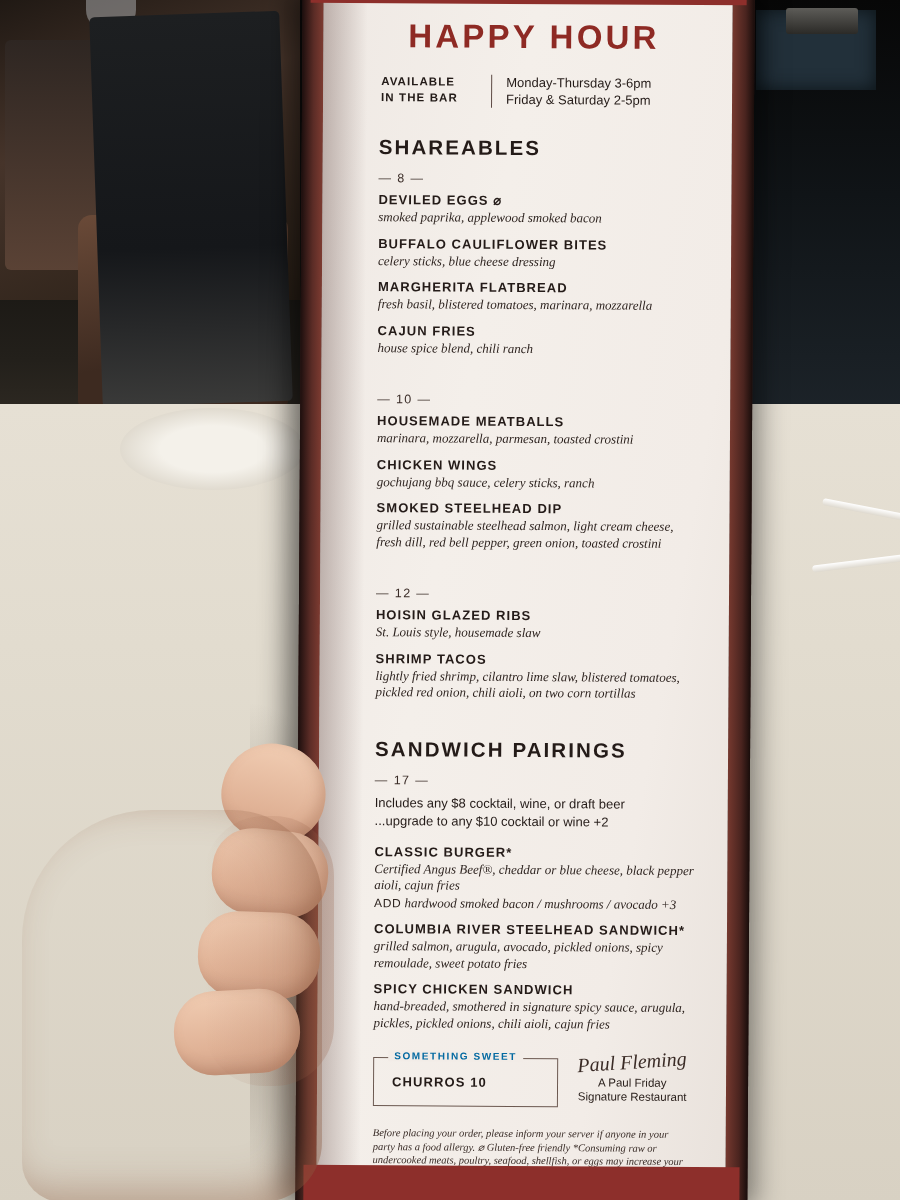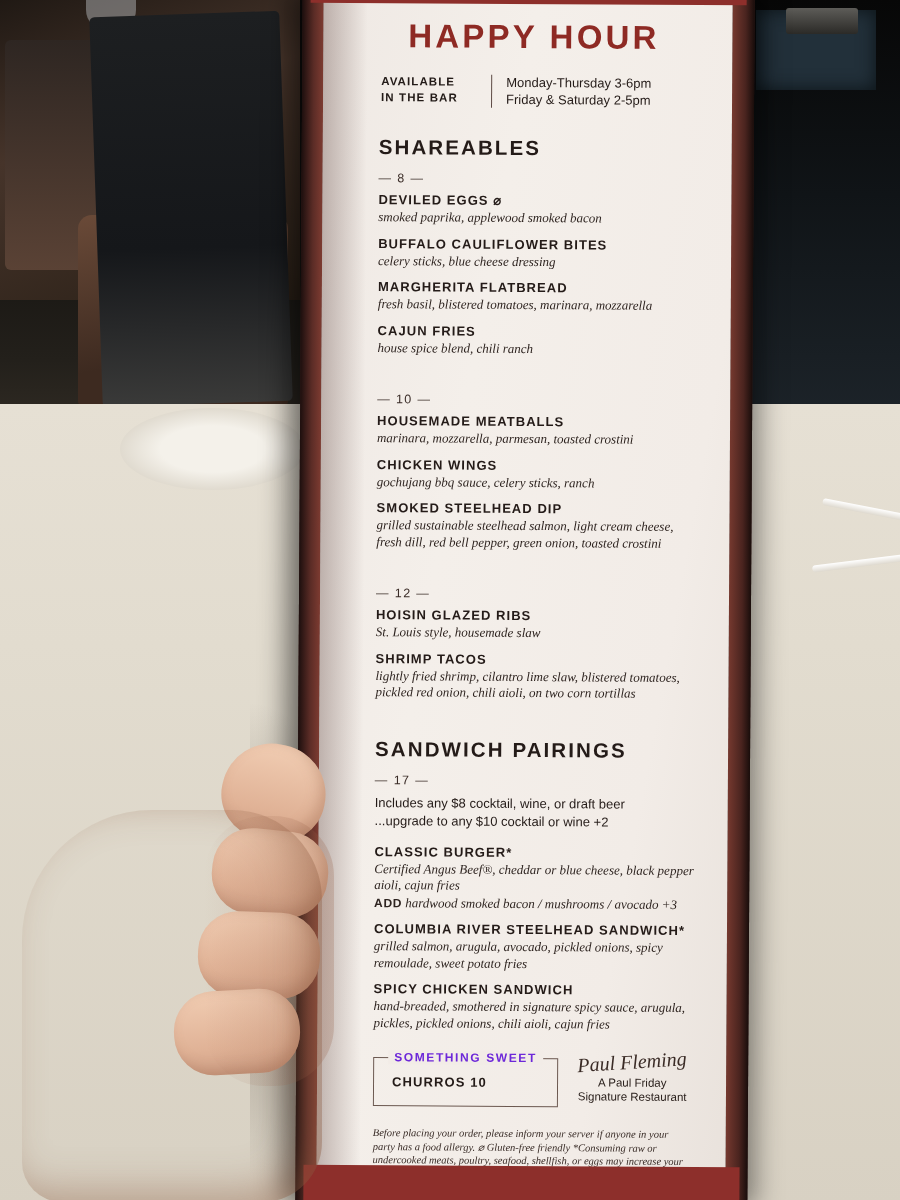--- a/index.html
+++ b/index.html
@@ -177,21 +177,21 @@
     line-height: 16px;
   }
   .item-desc {
     font-family: "Liberation Serif", serif;
     font-style: italic;
     font-size: 13px;
     line-height: 16.5px;
     color: #2e2420;
     margin-top: 1px;
   }
-  .item-desc .bold-prefix { font-style: normal; font-weight: 700; font-family: "Liberation Sans", sans-serif; font-size: 12px; letter-spacing: .6px; }
+  .item-desc .bold-prefix { font-style: normal; font-weight: 400; font-family: "Liberation Sans", sans-serif; font-size: 12px; letter-spacing: .6px; }
   .pairing-note {
     font-size: 13px;
     line-height: 18px;
     color: #241b18;
     margin: 2px 0 14px 0;
   }
   .gap-lg { height: 26px; }
   .gap-md { height: 14px; }
 
   
@@ -206,24 +206,24 @@
     position: relative;
     width: 212px;
     border: 1px solid #6b5850;
     padding: 16px 14px 16px 18px;
   }
   .sweet-legend {
     position: absolute;
     top: -8px; left: 14px;
     background: #f2ece7;
     padding: 0 6px;
-    font-size: 12px;
+    font-size: 10px;
     letter-spacing: 1.6px;
     font-weight: 700;
-    color: #6d28d9;
+    color: #0369a1;
   }
   .sweet-item-name {
     font-size: 13px; letter-spacing: 1.1px; font-weight: 700; color: #241b18;
   }
   .sweet-item-desc {
     font-family: "Liberation Serif", serif;
     font-style: italic; font-size: 13px; line-height: 16.5px; color: #2e2420;
     margin-top: 2px;
   }
   .signature {

